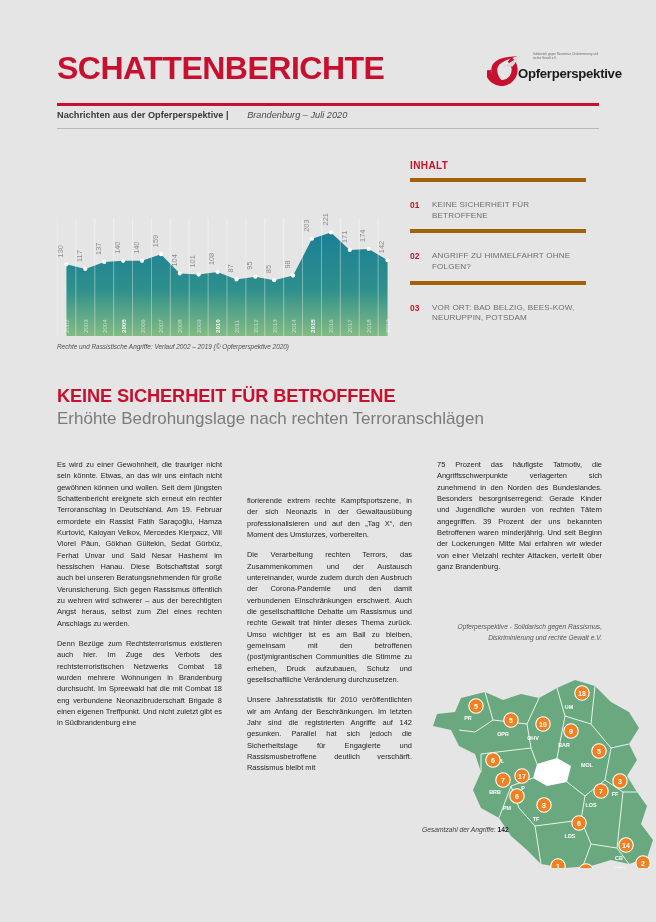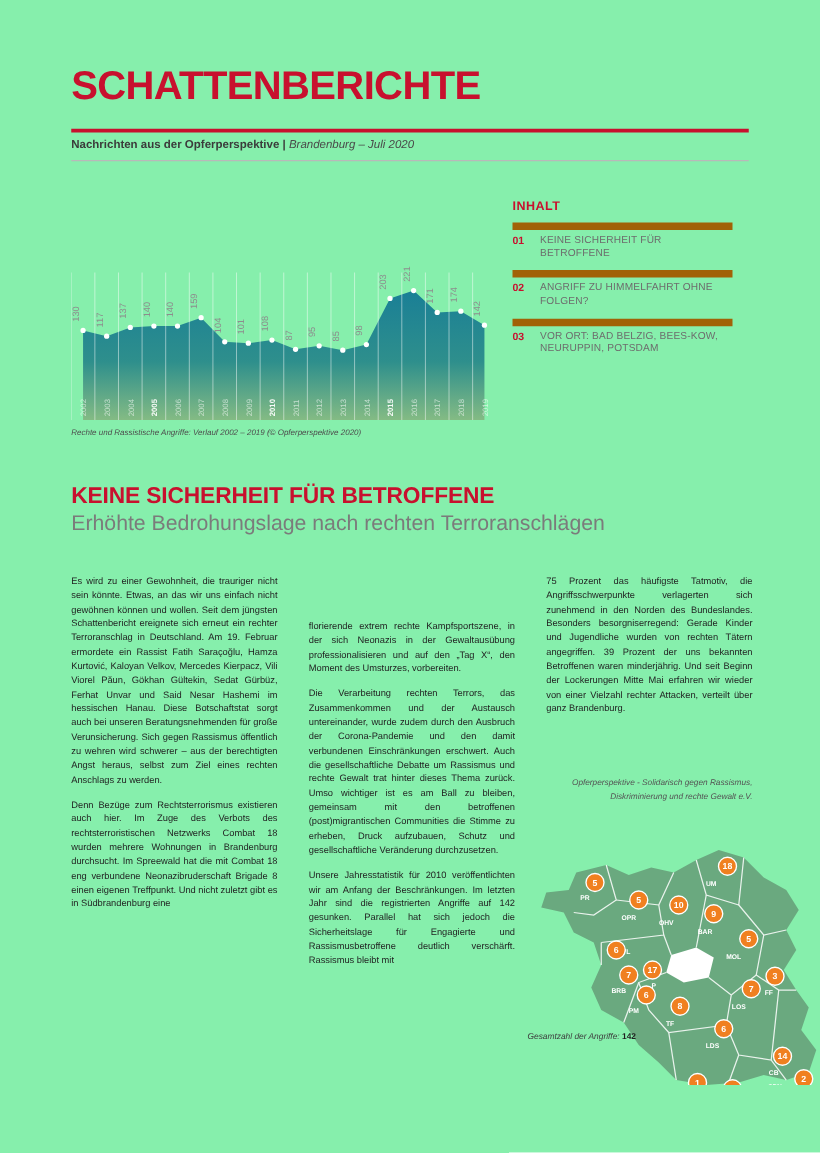--- a/index.html
+++ b/index.html
@@ -2,40 +2,40 @@
 <html><head>
 <meta charset="utf-8">
 <style>
   * { box-sizing: border-box; margin: 0; padding: 0; }
   html, body {
     width: 656px; height: 922px;
     background: #ffffff;
     font-family: "Liberation Sans", sans-serif;
     overflow: hidden;
   }
-  .page { position: relative; width: 656px; height: 922px; background: #86efac; }
+  .page { position: relative; width: 656px; height: 922px; background: #e5e5e5; }
 
   
   .masthead {
     position: absolute; left: 57px; top: 52px; width: 400px;
   }
   .masthead-title {
     font-size: 32px; font-weight: bold; letter-spacing: -0.5px;
     color: #c8102e; line-height: 1.0; white-space: nowrap;
   }
   .rule-thick {
     position: absolute; left: 57px; top: 103px; width: 542px; height: 2.5px;
     background: #c8102e;
   }
   .masthead-sub {
     position: absolute; left: 57px; top: 110px; width: 420px;
     font-size: 9.2px; color: #3b3b3b; font-weight: bold;
     white-space: nowrap;
   }
-  .masthead-sub .italic { font-style: italic; font-weight: normal; color: #4a4a4a; }
+  .masthead-sub .italic { font-style: italic; font-weight: normal; color: #4a4a4a; margin-left: 16px; }
   .rule-thin {
     position: absolute; left: 57px; top: 128px; width: 542px; height: 1px;
     background: #b9b9b9;
   }
 
   
   .logo { position: absolute; left: 487px; top: 48px; width: 115px; height: 46px; }
   .logo-mark { position: absolute; left: 0; top: 4px; width: 34px; height: 34px; }
   .logo-name {
     position: absolute; left: 31px; top: 18px;
@@ -57,22 +57,22 @@
   }
 
   
   .toc { position: absolute; left: 410px; top: 160px; width: 176px; }
   .toc-title {
     font-size: 10px; font-weight: bold; color: #c8102e;
     letter-spacing: 0.4px; margin-bottom: 7px;
   }
   .toc-item {
     display: flex; align-items: flex-start;
-    border-top: 6px solid #a16207;
-    padding: 3px 0 8px 0;
+    border-top: 4px solid #a16207;
+    padding: 18px 0 8px 0;
   }
   .toc-num {
     flex: 0 0 22px; font-size: 8.4px; font-weight: bold; color: #c8102e;
     line-height: 1.32;
   }
   .toc-label {
     flex: 1; font-size: 8.1px; color: #6d6d6d; line-height: 1.32;
     letter-spacing: 0.15px;
   }
 
@@ -121,20 +121,29 @@
 
   <div class="masthead">
     <div class="masthead-title">SCHATTENBERICHTE</div>
   </div>
   <div class="rule-thick"></div>
   <div class="masthead-sub">
     <span>Nachrichten aus der Opferperspektive | </span><span class="italic">Brandenburg – Juli 2020</span>
   </div>
   <div class="rule-thin"></div>
 
+  <div class="logo">
+    <svg class="logo-mark" viewBox="0 0 40 40">
+      <path d="M36 5 C22 5 5 8 5 21 C5 32 15 38 24 38 C16 34 12 28 12 21 C12 13 22 9 36 5 Z" fill="#c8102e"></path>
+      <circle cx="17" cy="21" r="15.5" fill="none" stroke="#c8102e" stroke-width="7" stroke-dasharray="62 36" transform="rotate(-52 17 21)"></circle>
+      <path d="M18 18 L40 4 L30 17 Z" fill="#d9d9d9"></path>
+    </svg>
+    <div class="logo-tag">Solidarisch gegen Rassismus, Diskriminierung und rechte Gewalt e.V.</div>
+    <div class="logo-name">Opferperspektive</div>
+  </div>
 
   <div class="chart-wrap">
     <svg class="chart-svg" id="chart" width="340" height="140" viewBox="0 0 340 140">
       <defs>
         <linearGradient id="areaGrad" x1="0" y1="0" x2="0" y2="1">
           <stop offset="0%" stop-color="#1a7f96"></stop>
           <stop offset="55%" stop-color="#2e8f8c"></stop>
           <stop offset="100%" stop-color="#84bb84"></stop>
         </linearGradient>
       </defs>

